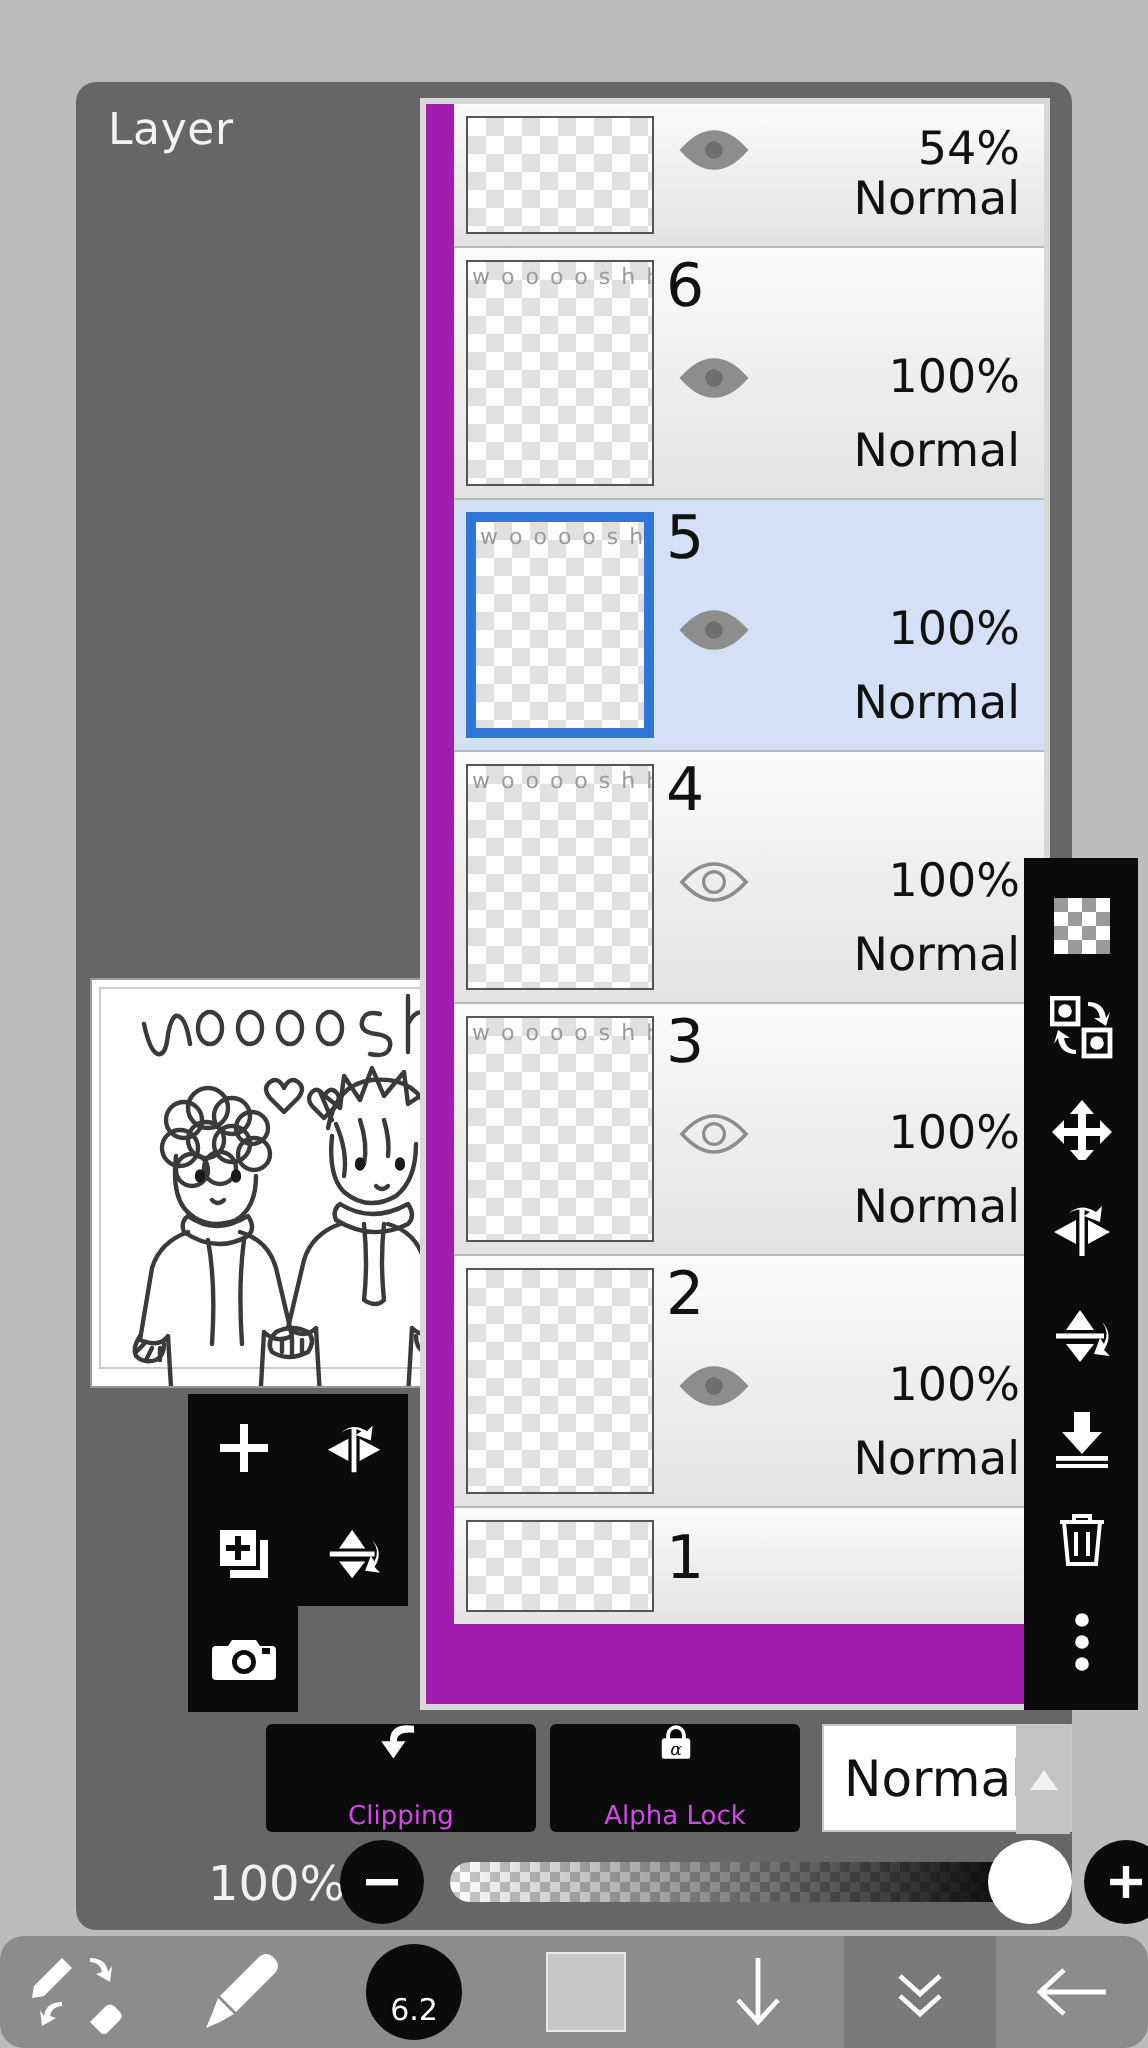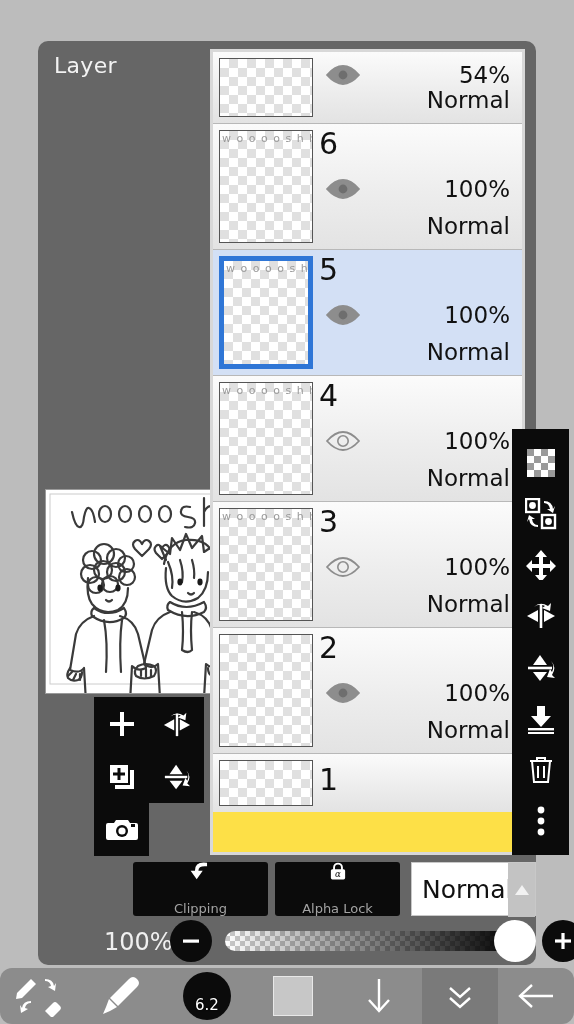--- a/index.html
+++ b/index.html
@@ -31,23 +31,24 @@
   }
   #panel-title{
     position:absolute; left:16px; top:12px;
     font-size:22px; color:#f2f2f2; letter-spacing:.3px;
   }
 
   
   #layer-list{
     position:absolute; left:210px; top:49px;
     width:315px; height:806px;
-    background:#fde047;
+    background:#a21caf;
     border:3px solid #d8d8d8;
     overflow:hidden;
+    padding-left:14px;
   }
   .layer-row{
     position:relative;
     height:126px;
     border-bottom:1px solid #b8b8b8;
     background:linear-gradient(#fbfbfb 0%, #ededed 55%, #e3e3e3 100%);
     display:flex;
     padding:6px 4px 6px 6px;
   }
   .layer-row.selected{
@@ -149,21 +150,21 @@
   }
   .ctrl-btn{
     position:absolute; top:0; height:54px;
     background:#0b0b0b; border-radius:3px;
     display:flex; flex-direction:column;
     align-items:center; justify-content:center;
     color:#fff;
   }
   #btn-clipping{ left:85px; width:135px; }
   #btn-alphalock{ left:227px; width:125px; }
-  .ctrl-label{ font-size:13px; margin-top:20px; color:#a3a3a3; }
+  .ctrl-label{ font-size:13px; margin-top:20px; color:#d946ef; }
   .ctrl-label.small{ font-size:13px; }
 
   #blend-select{
     position:absolute; left:363px; top:0;
     width:125px; height:54px;
     background:#ffffff;
     border:1px solid #c8c8c8;
     display:flex; align-items:center;
   }
   #blend-value{

